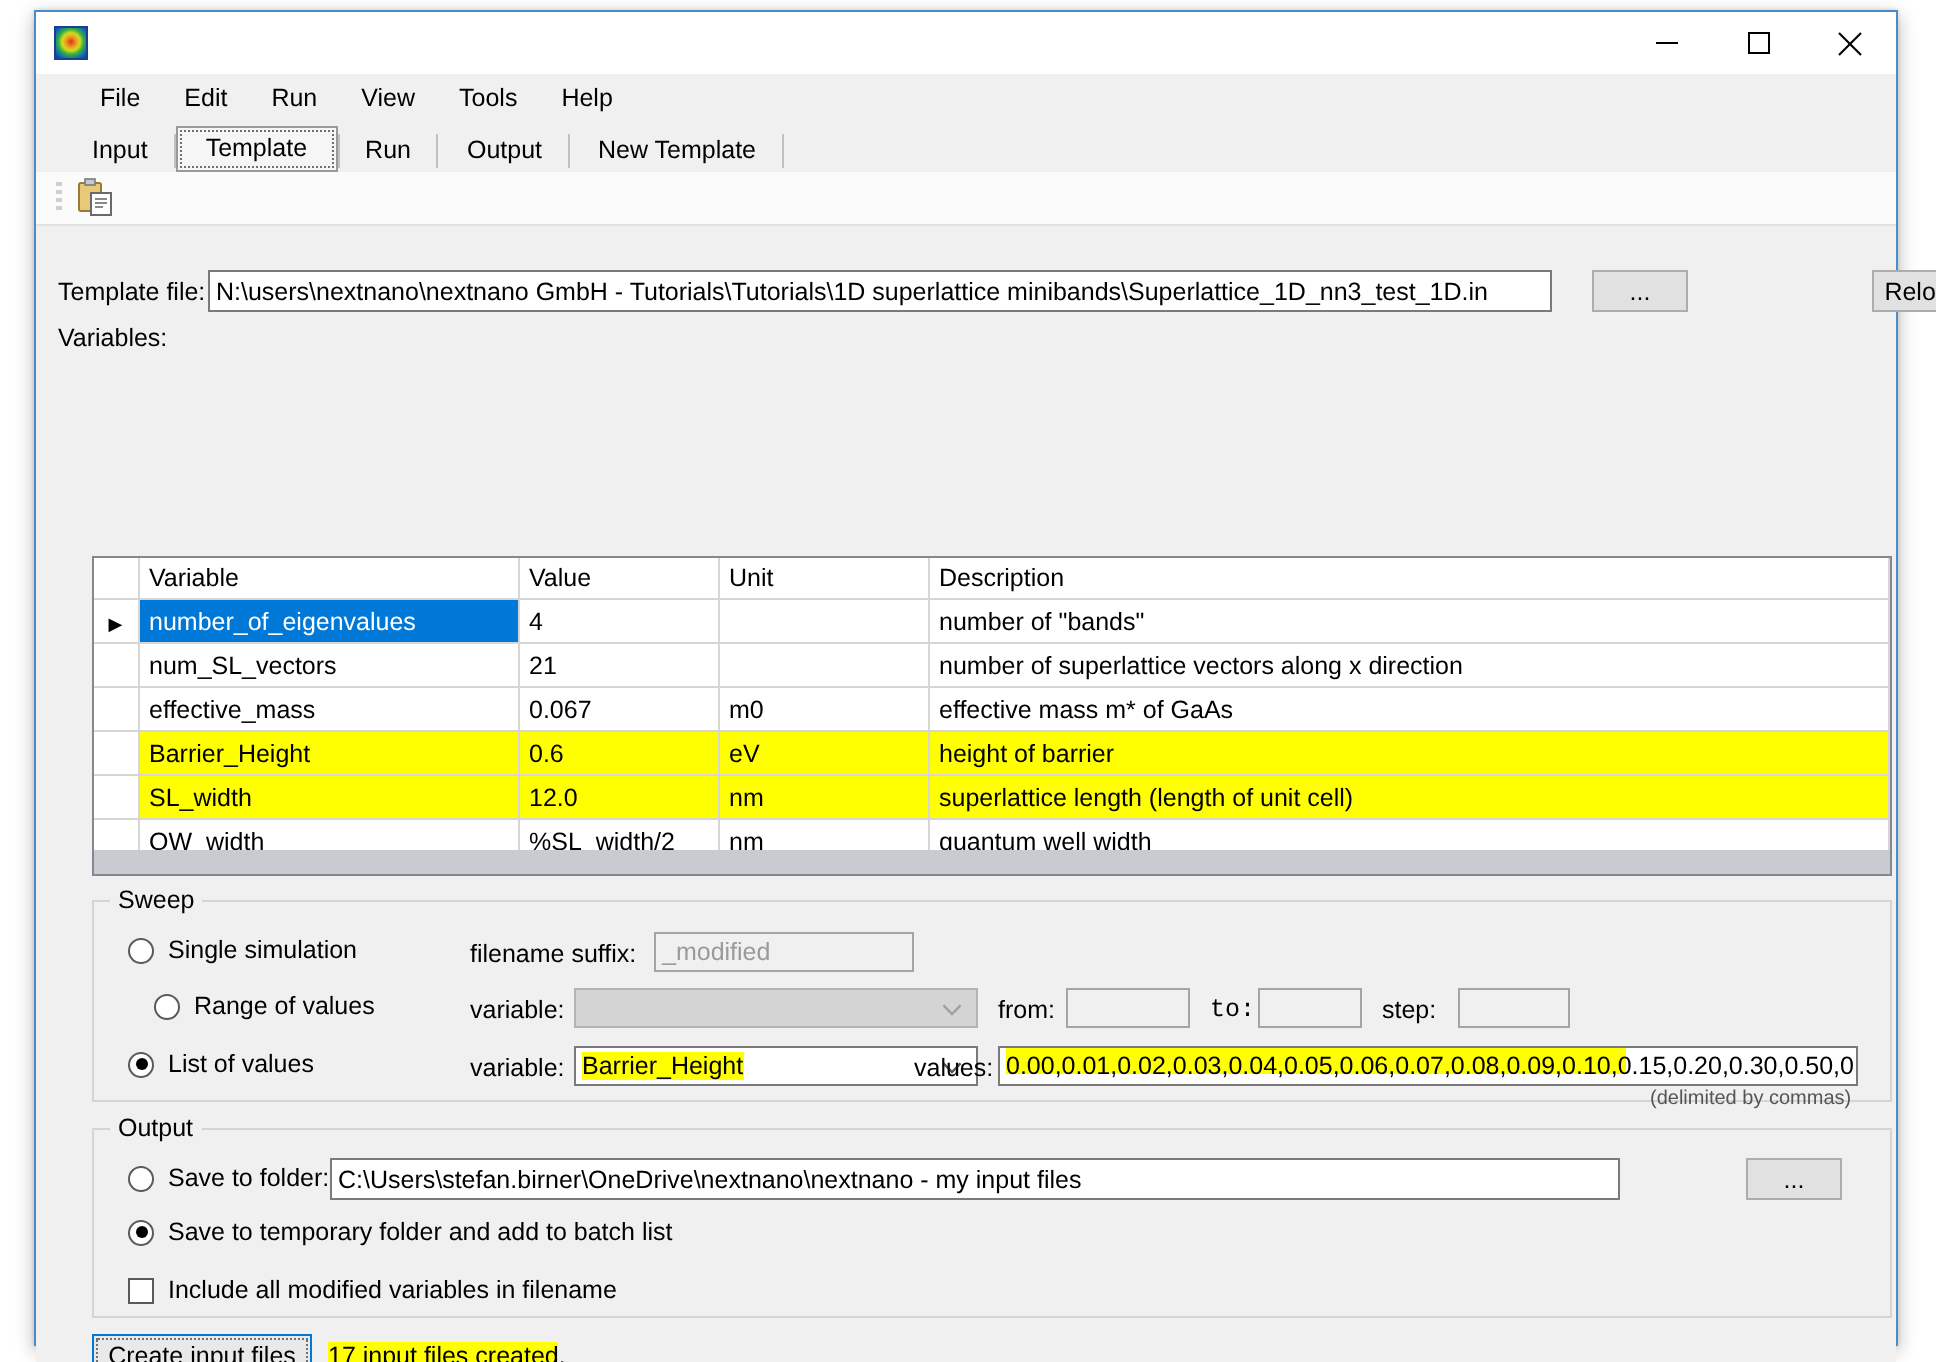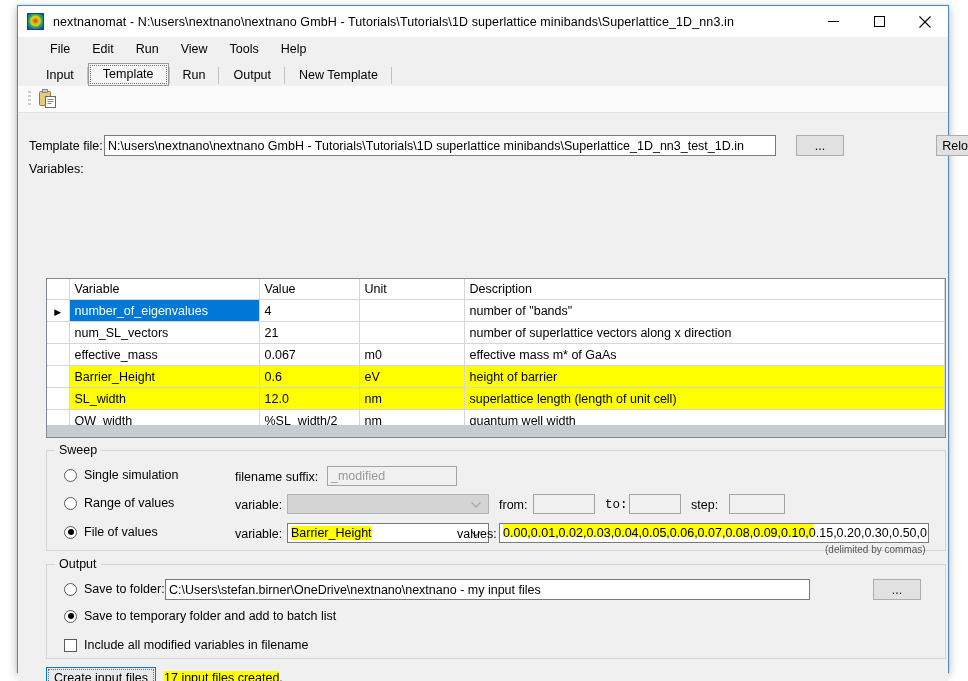--- a/index.html
+++ b/index.html
@@ -158,21 +158,20 @@
   .hl-yellow{background:#ffff00;}
   .hint{font-size:10px;color:#555;}
 </style>
 </head>
 <body>
 
 <div id="window">
 
   <div id="titlebar">
     <div id="app-icon"></div>
-    <div id="title-text">nextnanomat - N:\users\nextnano\nextnano GmbH - Tutorials\Tutorials\1D superlattice minibands\Superlattice_1D_nn3.in</div>
     <div class="winbtns">
       <div class="winbtn">
         <svg width="11" height="11" viewBox="0 0 11 11">
             <line x1="0" y1="5.5" x2="11" y2="5.5" stroke="#000" stroke-width="1"></line>
           </svg>
       </div>
       <div class="winbtn">
         <svg width="11" height="11" viewBox="0 0 11 11">
             <rect x="0.5" y="0.5" width="10" height="10" fill="none" stroke="#000" stroke-width="1"></rect>
           </svg>
@@ -303,21 +302,21 @@
     <div class="group" style="left:28px;top:337px;width:900px;height:101px;">
       <div class="gtitle">Sweep</div>
 
       <div class="radiorow" style="position:absolute;left:17px;top:17px;">
         <span class="radio"></span>
         <span class="lbl">Single simulation</span>
       </div>
       <div class="lbl" style="position:absolute;left:188px;top:19px;">filename suffix:</div>
       <div class="tinput disabled" style="position:absolute;left:280px;top:15px;width:130px;height:20px;">_modified</div>
 
-      <div class="radiorow" style="position:absolute;left:17px;top:45px;">
+      <div class="radiorow" style="position:absolute;left:30px;top:45px;">
         <span class="radio"></span>
         <span class="lbl">Range of values</span>
       </div>
       <div class="lbl" style="position:absolute;left:188px;top:47px;">variable:</div>
       <div class="combo disabled" style="position:absolute;left:240px;top:43px;width:202px;height:20px;">
         <span></span>
         <span class="arrow">
           <svg width="10" height="6" viewBox="0 0 10 6">
               <path d="M0.7 0.7 L5 5 L9.3 0.7" fill="none" stroke="#a0a0a0" stroke-width="1.2"></path>
             </svg>
@@ -325,21 +324,21 @@
       </div>
       <div class="lbl" style="position:absolute;left:452px;top:47px;">from:</div>
       <div class="tinput disabled" style="position:absolute;left:486px;top:43px;width:62px;height:20px;"></div>
       <div class="lbl" style="position:absolute;left:558px;top:47px;font-family:Liberation Mono, monospace;">to:</div>
       <div class="tinput disabled" style="position:absolute;left:582px;top:43px;width:52px;height:20px;"></div>
       <div class="lbl" style="position:absolute;left:644px;top:47px;">step:</div>
       <div class="tinput disabled" style="position:absolute;left:682px;top:43px;width:56px;height:20px;"></div>
 
       <div class="radiorow" style="position:absolute;left:17px;top:74px;">
         <span class="radio on"></span>
-        <span class="lbl">File of values</span>
+        <span class="lbl">List of values</span>
       </div>
       <div class="lbl" style="position:absolute;left:188px;top:76px;">variable:</div>
       <div class="combo" style="position:absolute;left:186px;top:72px;width:202px;height:20px;left:240px;">
         <span class="hl-yellow">Barrier_Height</span>
         <span class="arrow">
           <svg width="10" height="6" viewBox="0 0 10 6">
               <path d="M0.7 0.7 L5 5 L9.3 0.7" fill="none" stroke="#555" stroke-width="1.2"></path>
             </svg>
         </span>
       </div>

